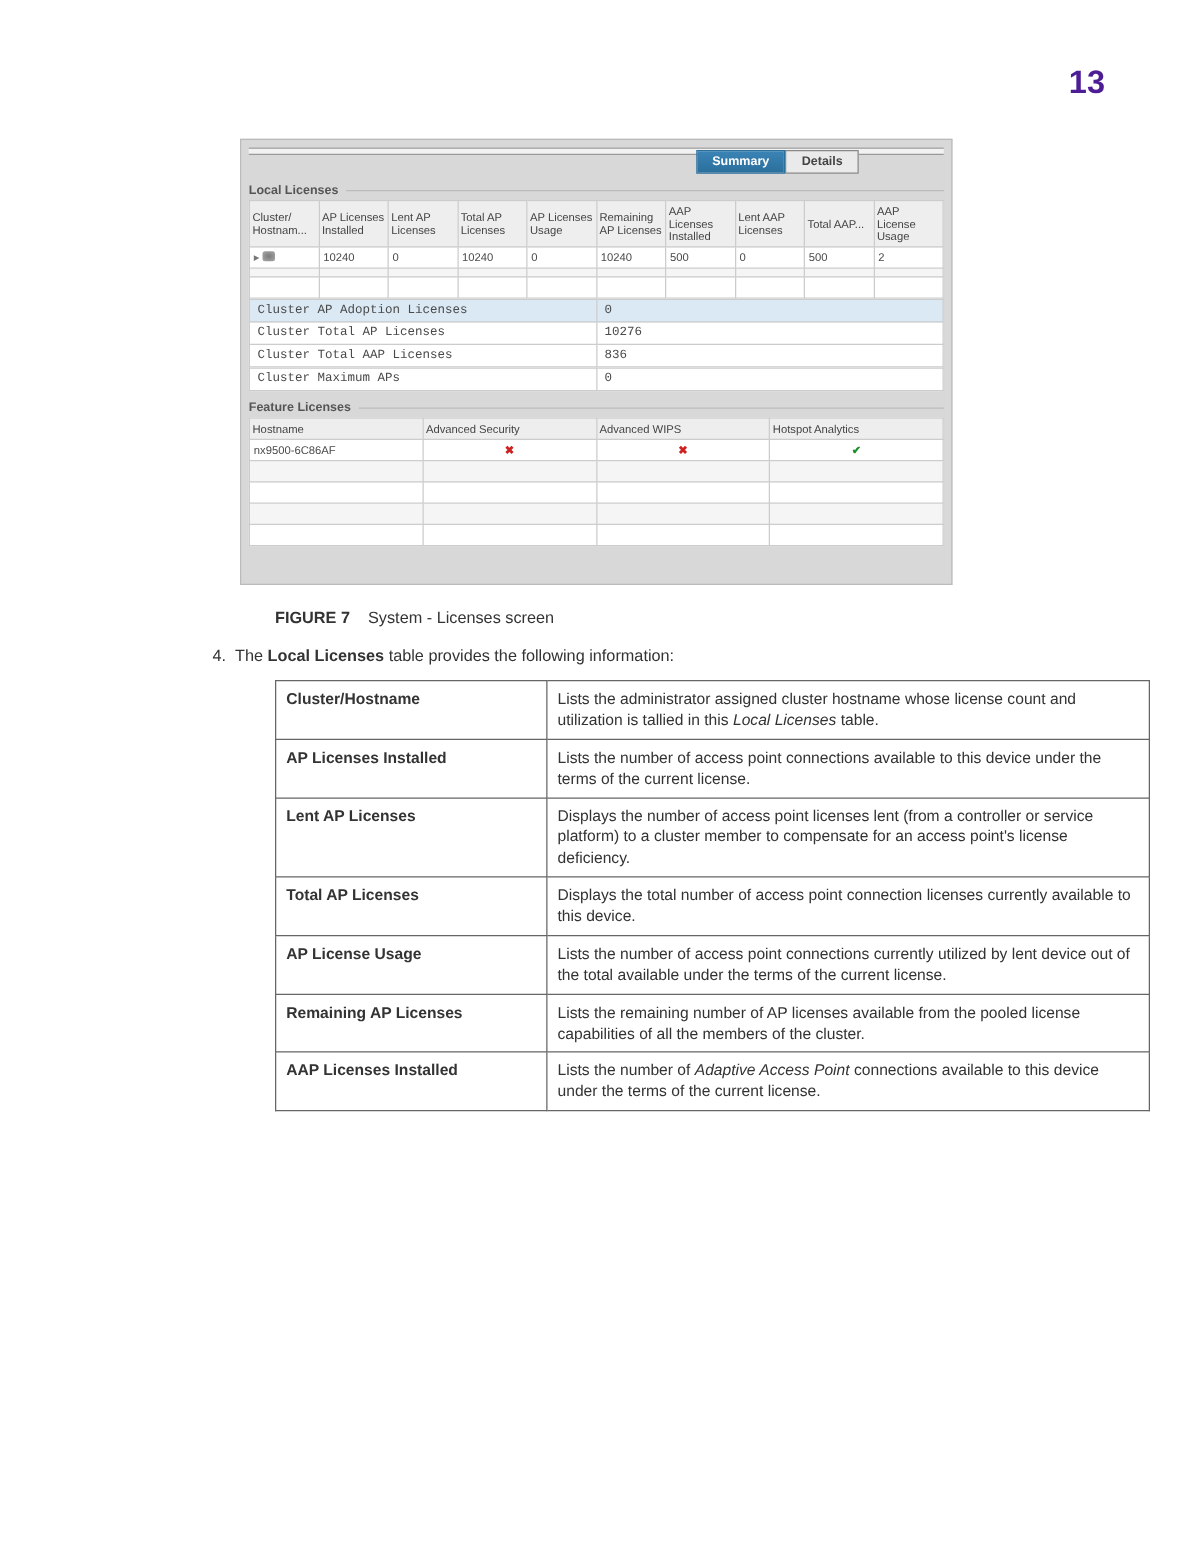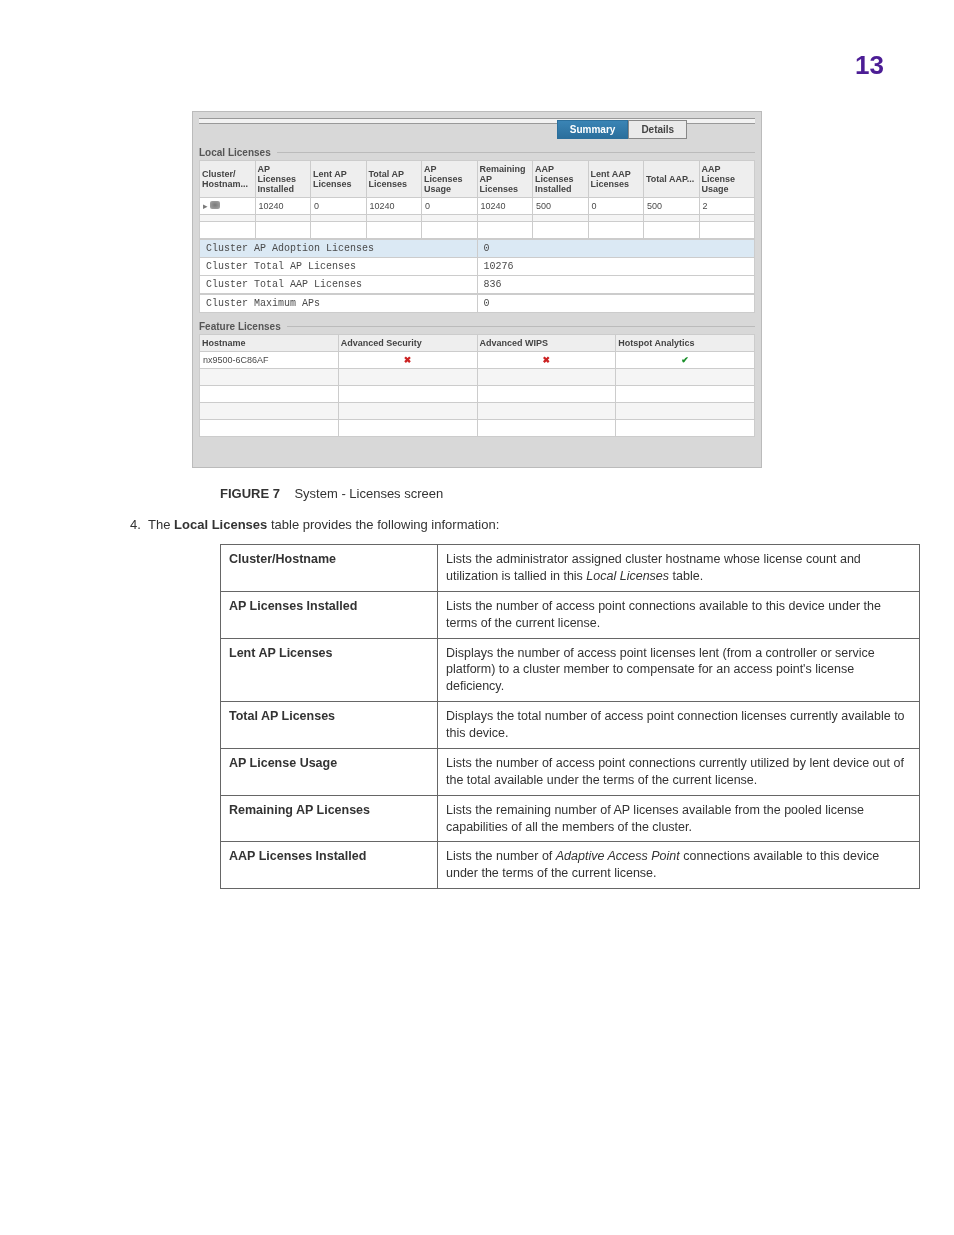--- a/index.html
+++ b/index.html
@@ -74,21 +74,21 @@
     border-collapse:collapse;
     background:#fff;
     font-size:9px;
     table-layout:fixed;
   }
   table.ss-table th {
     background:#eee;
     border:1px solid #ccc;
     padding:3px 2px;
     font-size:9px;
-    font-weight:bold;
+    font-weight:normal;
     color:#444;
     text-align:left;
     word-wrap:break-word;
   }
   table.ss-table td {
     border:1px solid #ccc;
     padding:3px;
     font-size:9px;
     word-wrap:break-word;
   }
@@ -108,21 +108,21 @@
   }
   table.ss-kv tr.hl td { background:#dbe9f4; }
   .ss-cross { color:#c22; font-weight:bold; text-align:center; font-size:12px;}
   .ss-check { color:#1a8f2a; font-weight:bold; text-align:center; font-size:12px;}
   .figure-caption {
     font-size:13px;
     margin: 10px 0 16px 150px;
   }
   .figure-caption b { font-weight:bold; }
   .step {
-    margin: 0 0 12px 60px;
+    margin: 0 0 12px 100px;
     font-size:13px;
     width:700px;
   }
   table.doc-table {
     margin: 0 0 0 150px;
     border-collapse: collapse;
     width: 700px;
   }
   table.doc-table td {
     border:1px solid #666;

